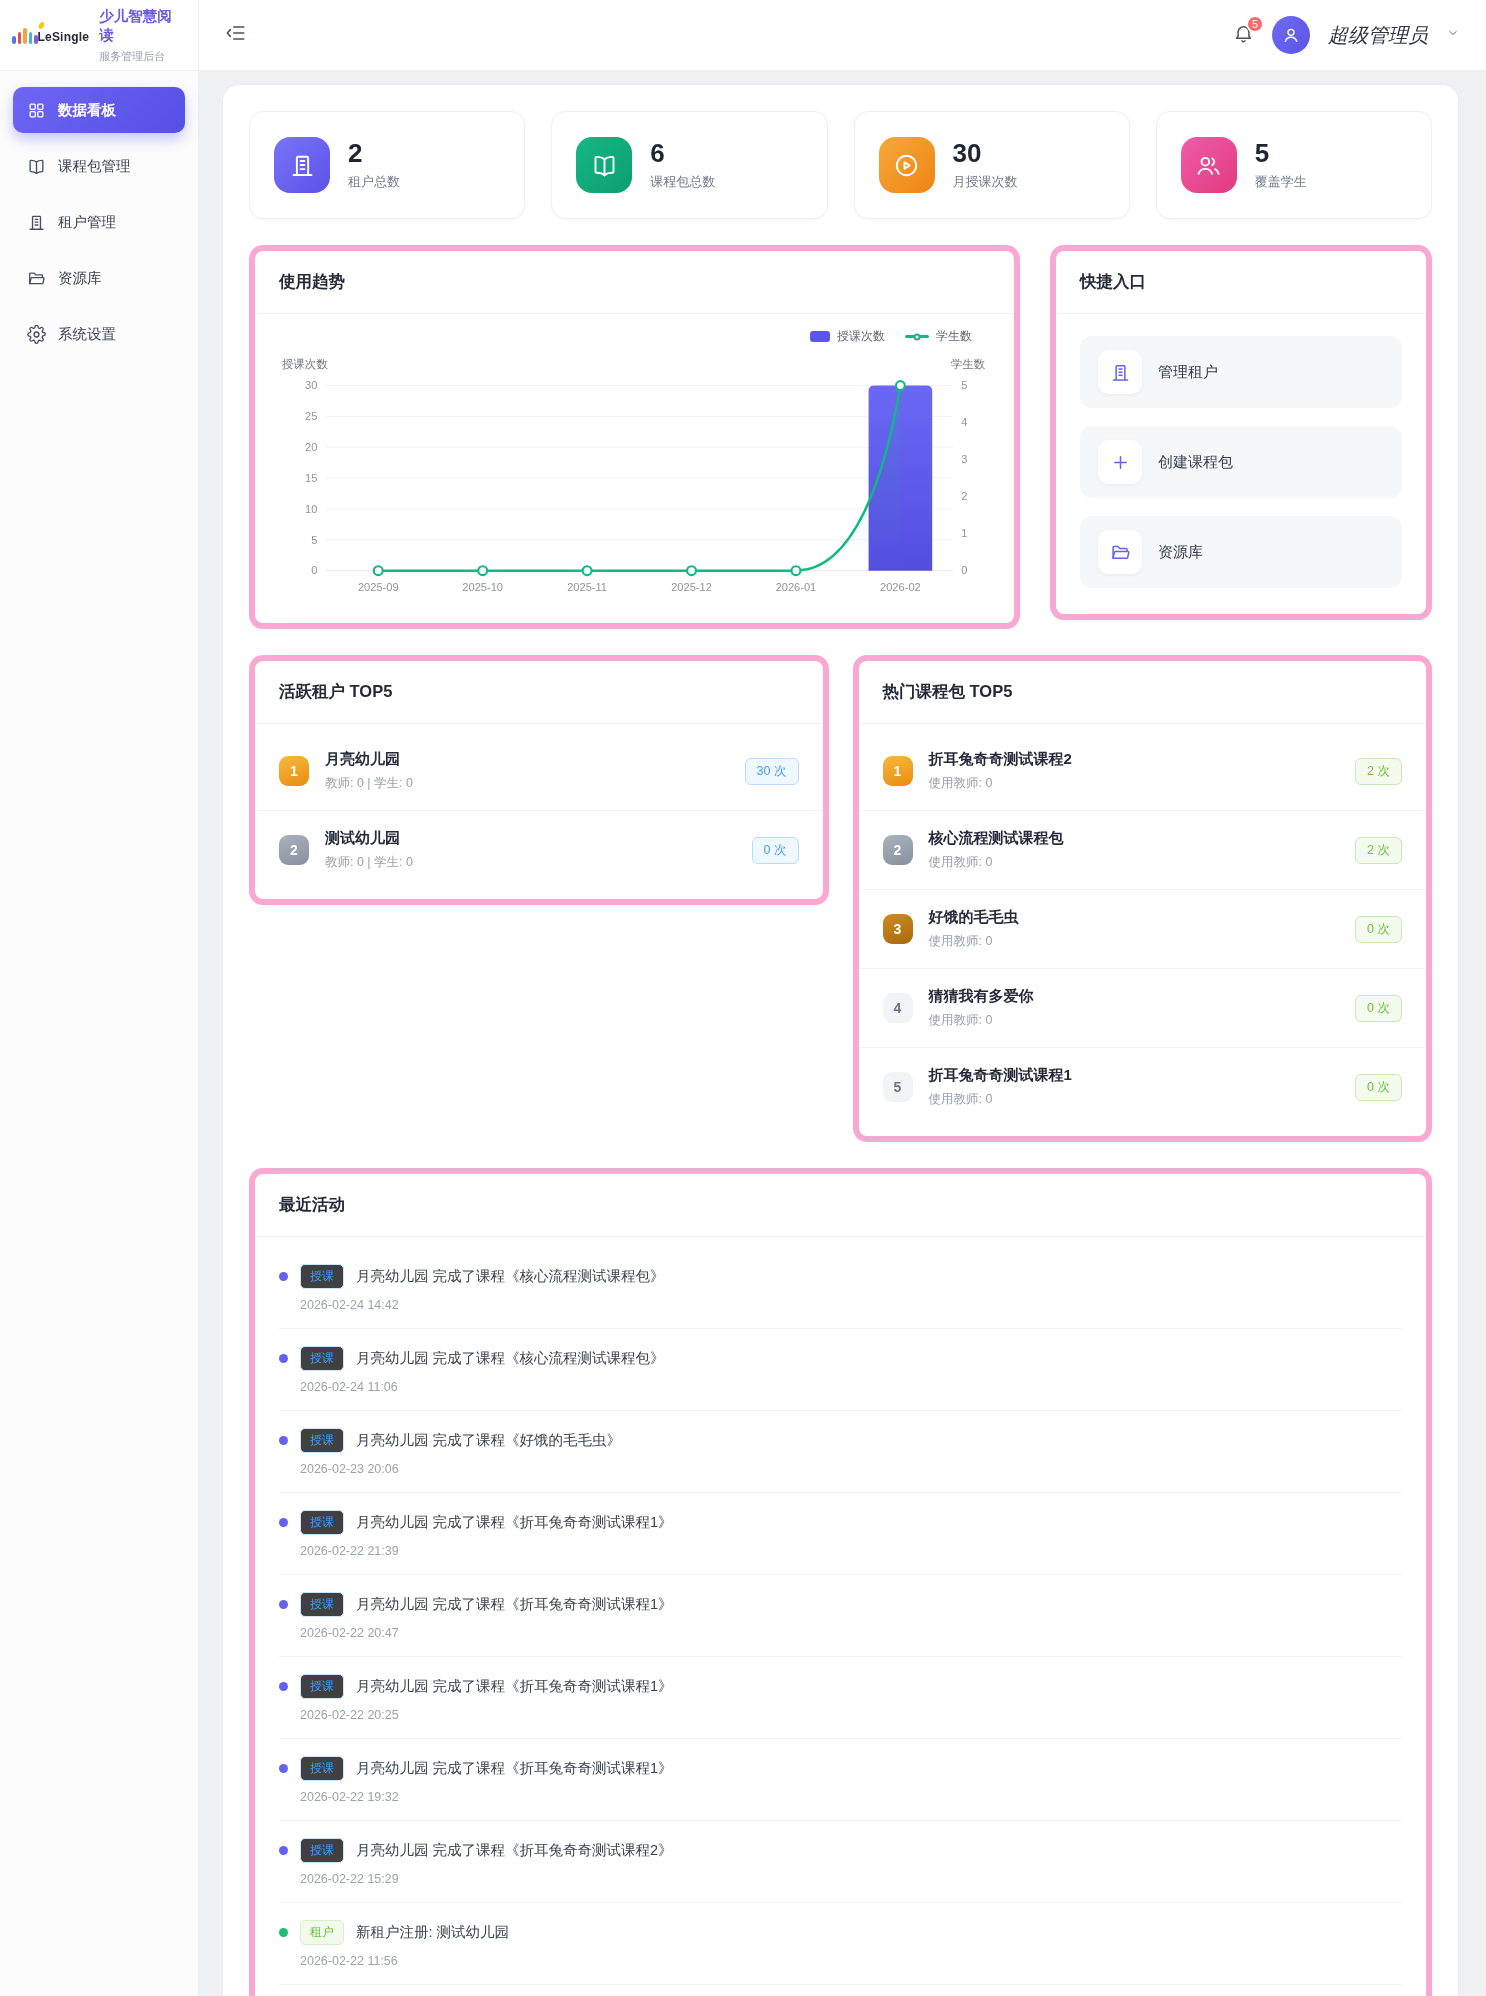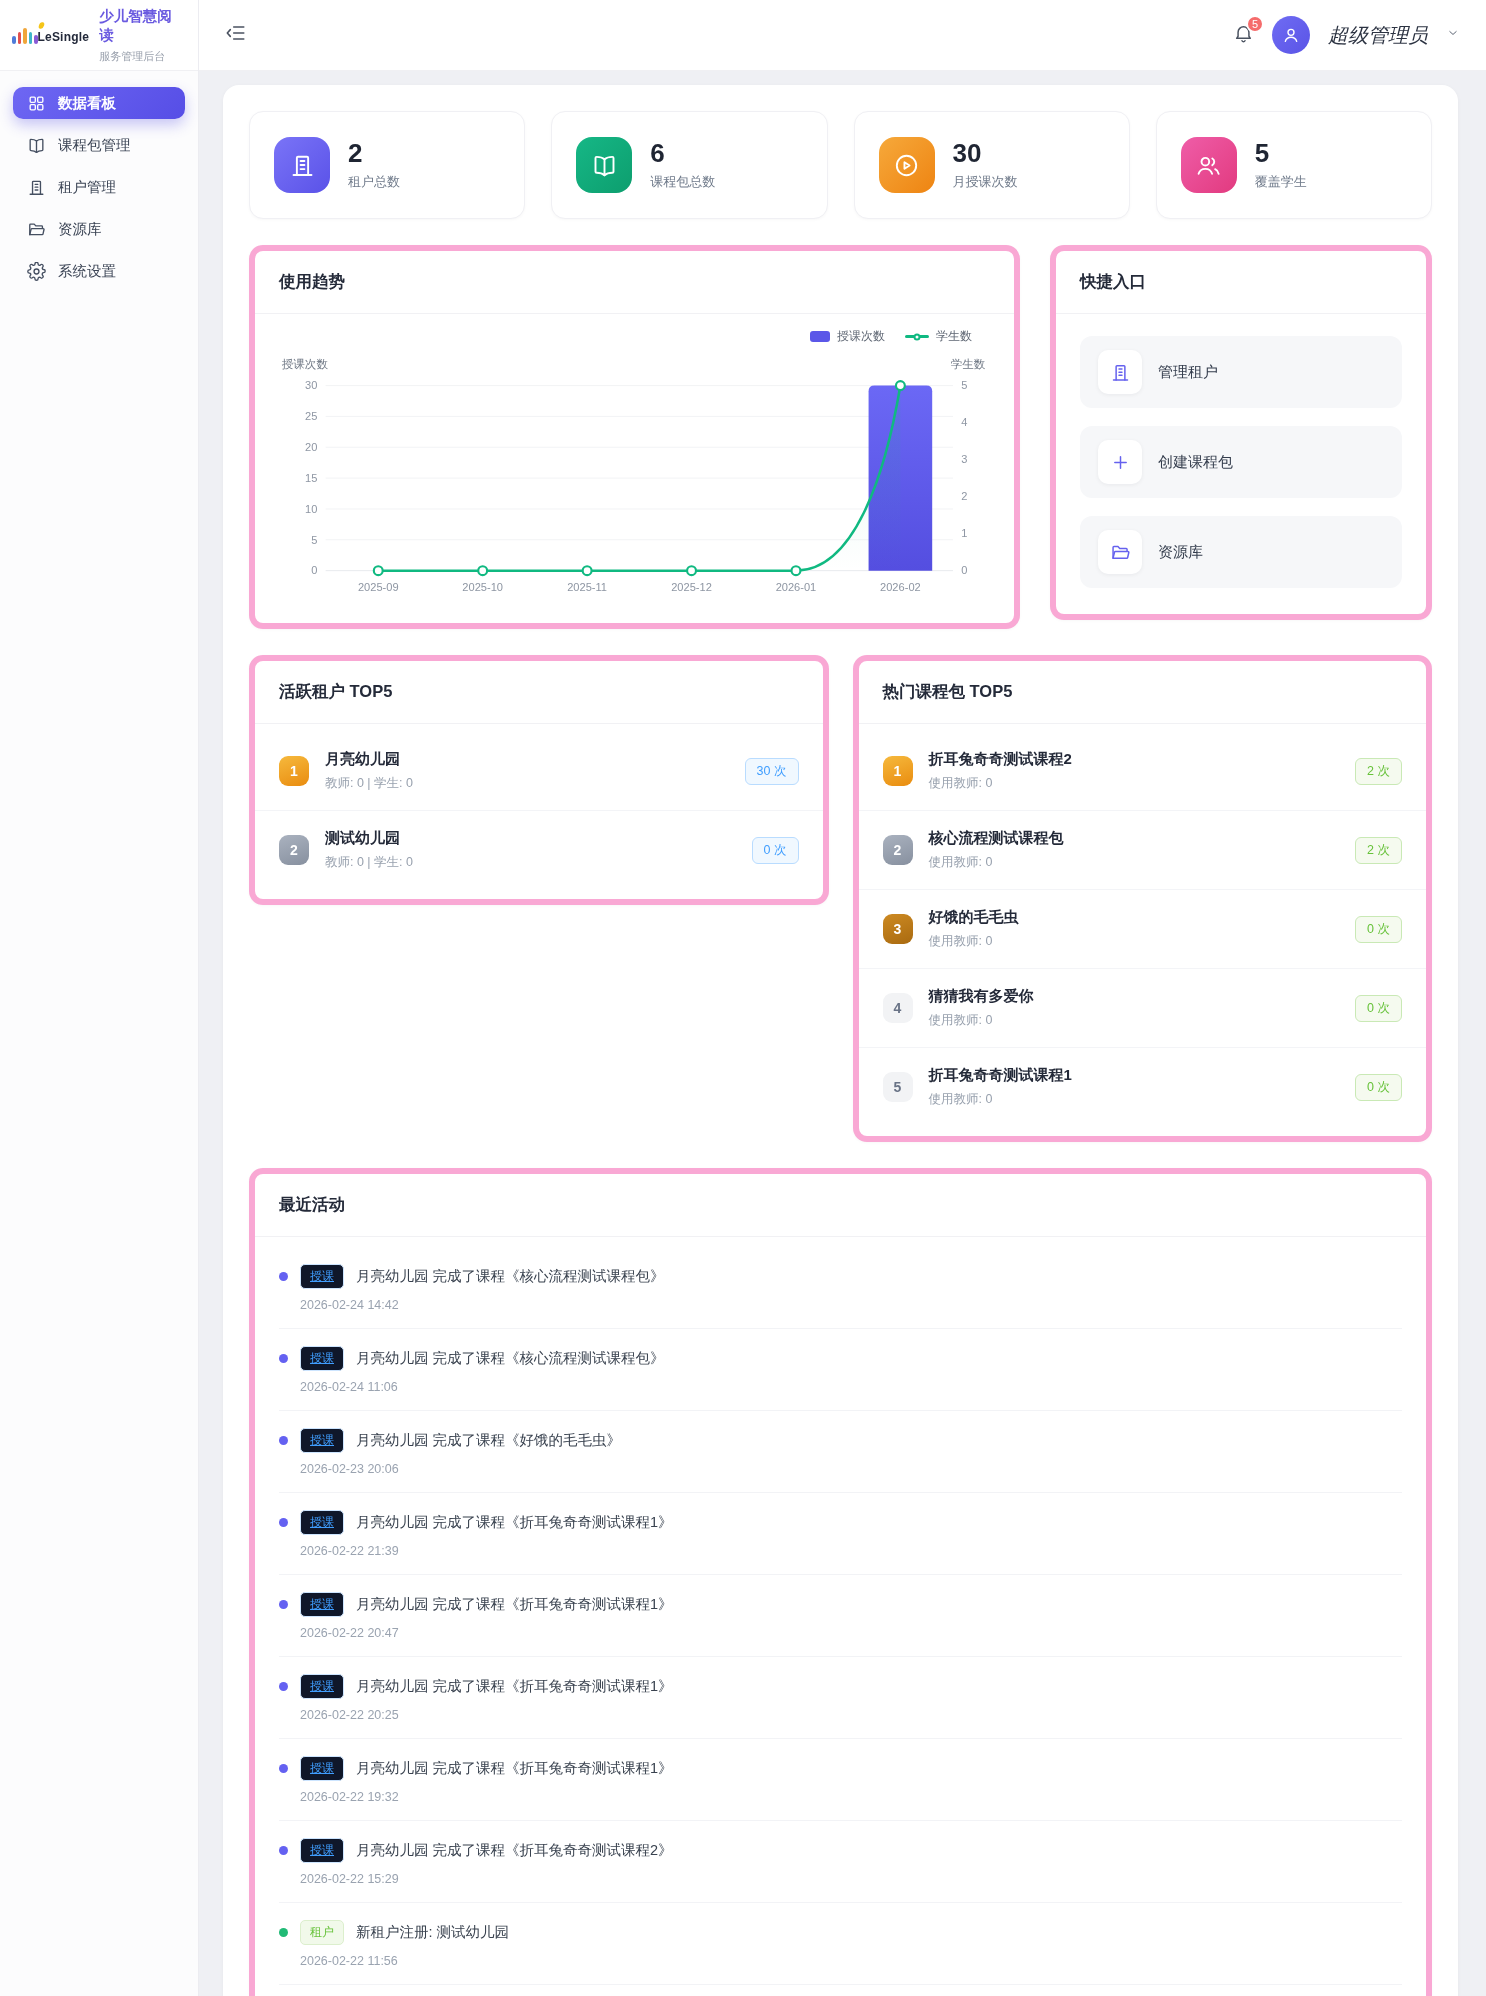--- a/index.html
+++ b/index.html
@@ -22,21 +22,21 @@
   .logo-bars i:nth-child(2){ height: 12px; background:#e2504f; }
   .logo-bars i:nth-child(3){ height: 16px; background:#f0a63a; }
   .logo-bars i:nth-child(4){ height: 12px; background:#3fb6c9; }
   .logo-bars i:nth-child(5){ height: 9px;  background:#8a5bd6; }
   .logo-spark { position: absolute; right: -6px; top: -4px; width: 5px; height: 7px; background:#f5c518; border-radius: 60% 40% 60% 40%; transform: rotate(18deg); }
   .logo-name { font-size: 12px; font-weight: 700; color: #23293a; margin-top: 3px; letter-spacing: .2px; }
   .brand-title { font-size: 14.5px; font-weight: 700; color: #6a5ae0; }
   .brand-sub { font-size: 11px; color: #9aa1ad; margin-top: 4px; }
 
   .nav { padding: 16px 13px; }
-  .nav-item { display: flex; align-items: center; gap: 12px; height: 32px; padding: 12px 14px; border-radius: 10px; color: #3a4354; font-size: 14.5px; margin-bottom: 10px; cursor: pointer; }
+  .nav-item { display: flex; align-items: center; gap: 12px; height: 46px; padding: 12px 14px; border-radius: 10px; color: #3a4354; font-size: 14.5px; margin-bottom: 10px; cursor: pointer; }
   .nav-item .icon { display: inline-flex; color: #46506100; }
   .nav-item svg { width: 19px; height: 19px; stroke: #454f61; }
   .nav-item.active { background: linear-gradient(135deg,#6e67f3,#564ee6); color: #fff; font-weight: 700; box-shadow: 0 6px 14px rgba(90,84,230,.32); }
   .nav-item.active svg { stroke: #fff; }
 
   
   .main { flex: 1; display: flex; flex-direction: column; }
   .topbar { height: 71px; background: #fff; border-bottom: 1px solid #f0f0f3; display: flex; align-items: center; justify-content: space-between; padding: 0 26px; }
   .tb-left svg { width: 22px; height: 22px; stroke: #4a5260; cursor: pointer; }
   .tb-right { display: flex; align-items: center; gap: 18px; }
@@ -102,21 +102,21 @@
   
   .acts { margin-top: 26px; }
   .act-body { padding: 10px 24px 16px; }
   .act-row { padding: 17px 0 16px; border-bottom: 1px solid #f2f3f6; }
   .act-row:last-child { border-bottom: none; }
   .act-main { display: flex; align-items: center; gap: 12px; }
   .act-dot { width: 9px; height: 9px; border-radius: 50%; flex: 0 0 9px; }
   .dot-lesson { background: #6461f1; }
   .dot-tenant { background: #21ba76; }
   .tag { font-size: 12px; padding: 3px 9px; border-radius: 5px; border: 1px solid; }
-  .tag-lesson { color: #409eff; background: #0f172a; border-color: #cde5ff; text-decoration: underline; }
+  .tag-lesson { color: #409eff; background: #404040; border-color: #cde5ff; }
   .tag-tenant { color: #67c23a; background: #f1f9ea; border-color: #dcefcd; }
   .act-text { font-size: 14.5px; color: #39424f; }
   .act-time { font-size: 12.5px; color: #9aa3b0; margin: 9px 0 0 21px; }
 
   svg { fill: none; stroke-linecap: round; stroke-linejoin: round; stroke-width: 1.7; }
 </style>
 </head>
 <body>
 
 <div class="app">

